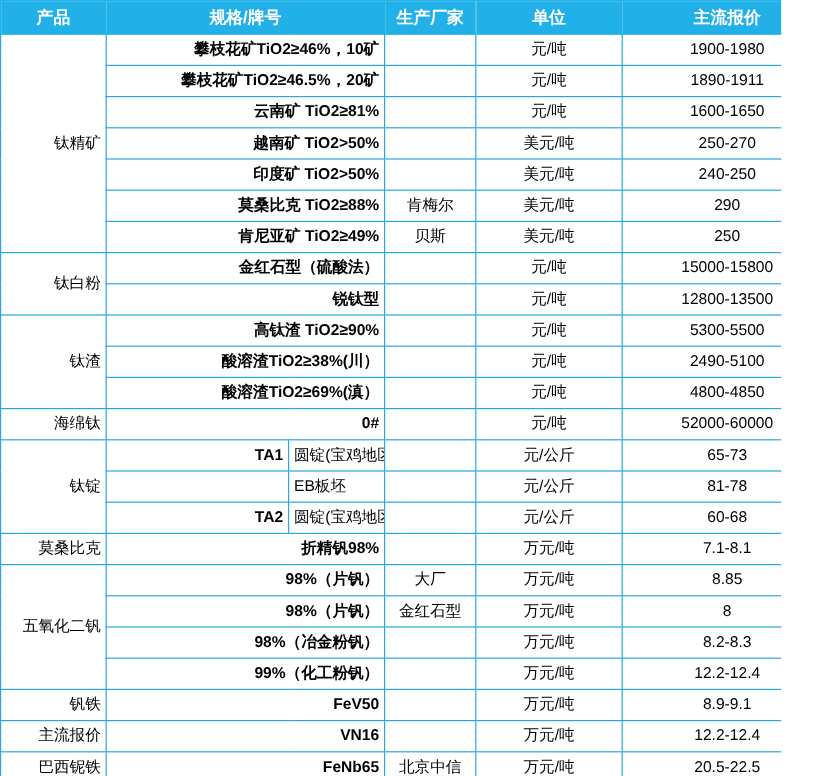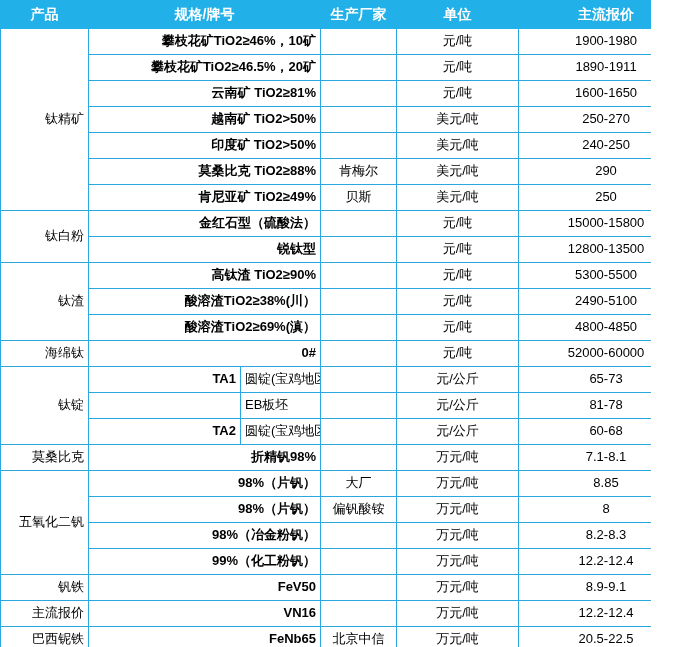--- a/index.html
+++ b/index.html
@@ -219,21 +219,21 @@
         <tr>
           <td class="cat" rowspan="4">五氧化二钒</td>
           <td class="spec-bold" colspan="2">98%（片钒）</td>
           <td class="ctr">大厂</td>
           <td class="ctr">万元/吨</td>
           <td class="ctr">8.85</td>
           <td class="ctr">出厂 含税现金价</td>
         </tr>
         <tr>
           <td class="spec-bold" colspan="2">98%（片钒）</td>
-          <td class="ctr">偏钒酸铵</td>
+          <td class="ctr">金红石型</td>
           <td class="ctr">万元/吨</td>
           <td class="ctr">8</td>
           <td class="ctr">出厂 含税现金价</td>
         </tr>
         <tr>
           <td class="spec-bold" colspan="2">98%（冶金粉钒）</td>
           <td class="ctr"></td>
           <td class="ctr">万元/吨</td>
           <td class="ctr">8.2-8.3</td>
           <td class="ctr">出厂 含税现金价</td>

